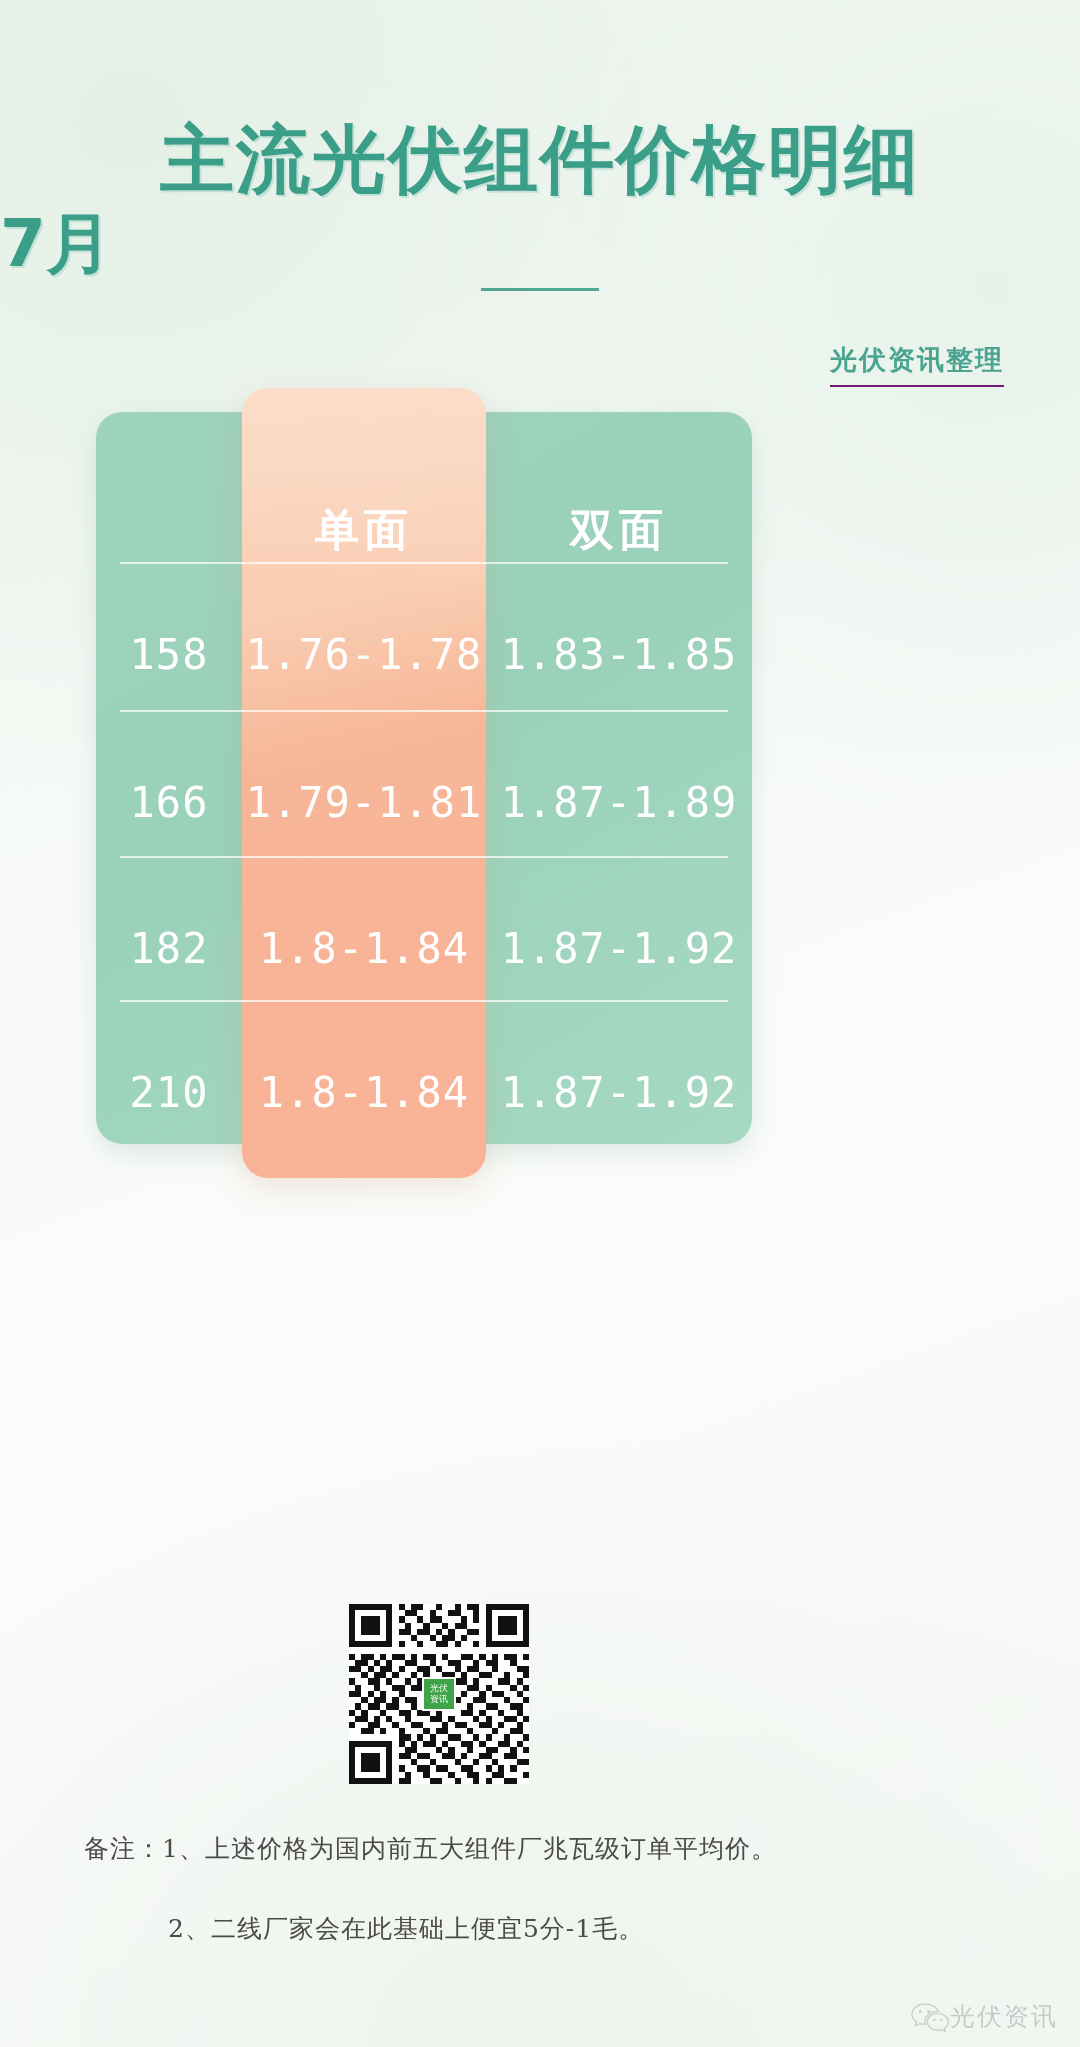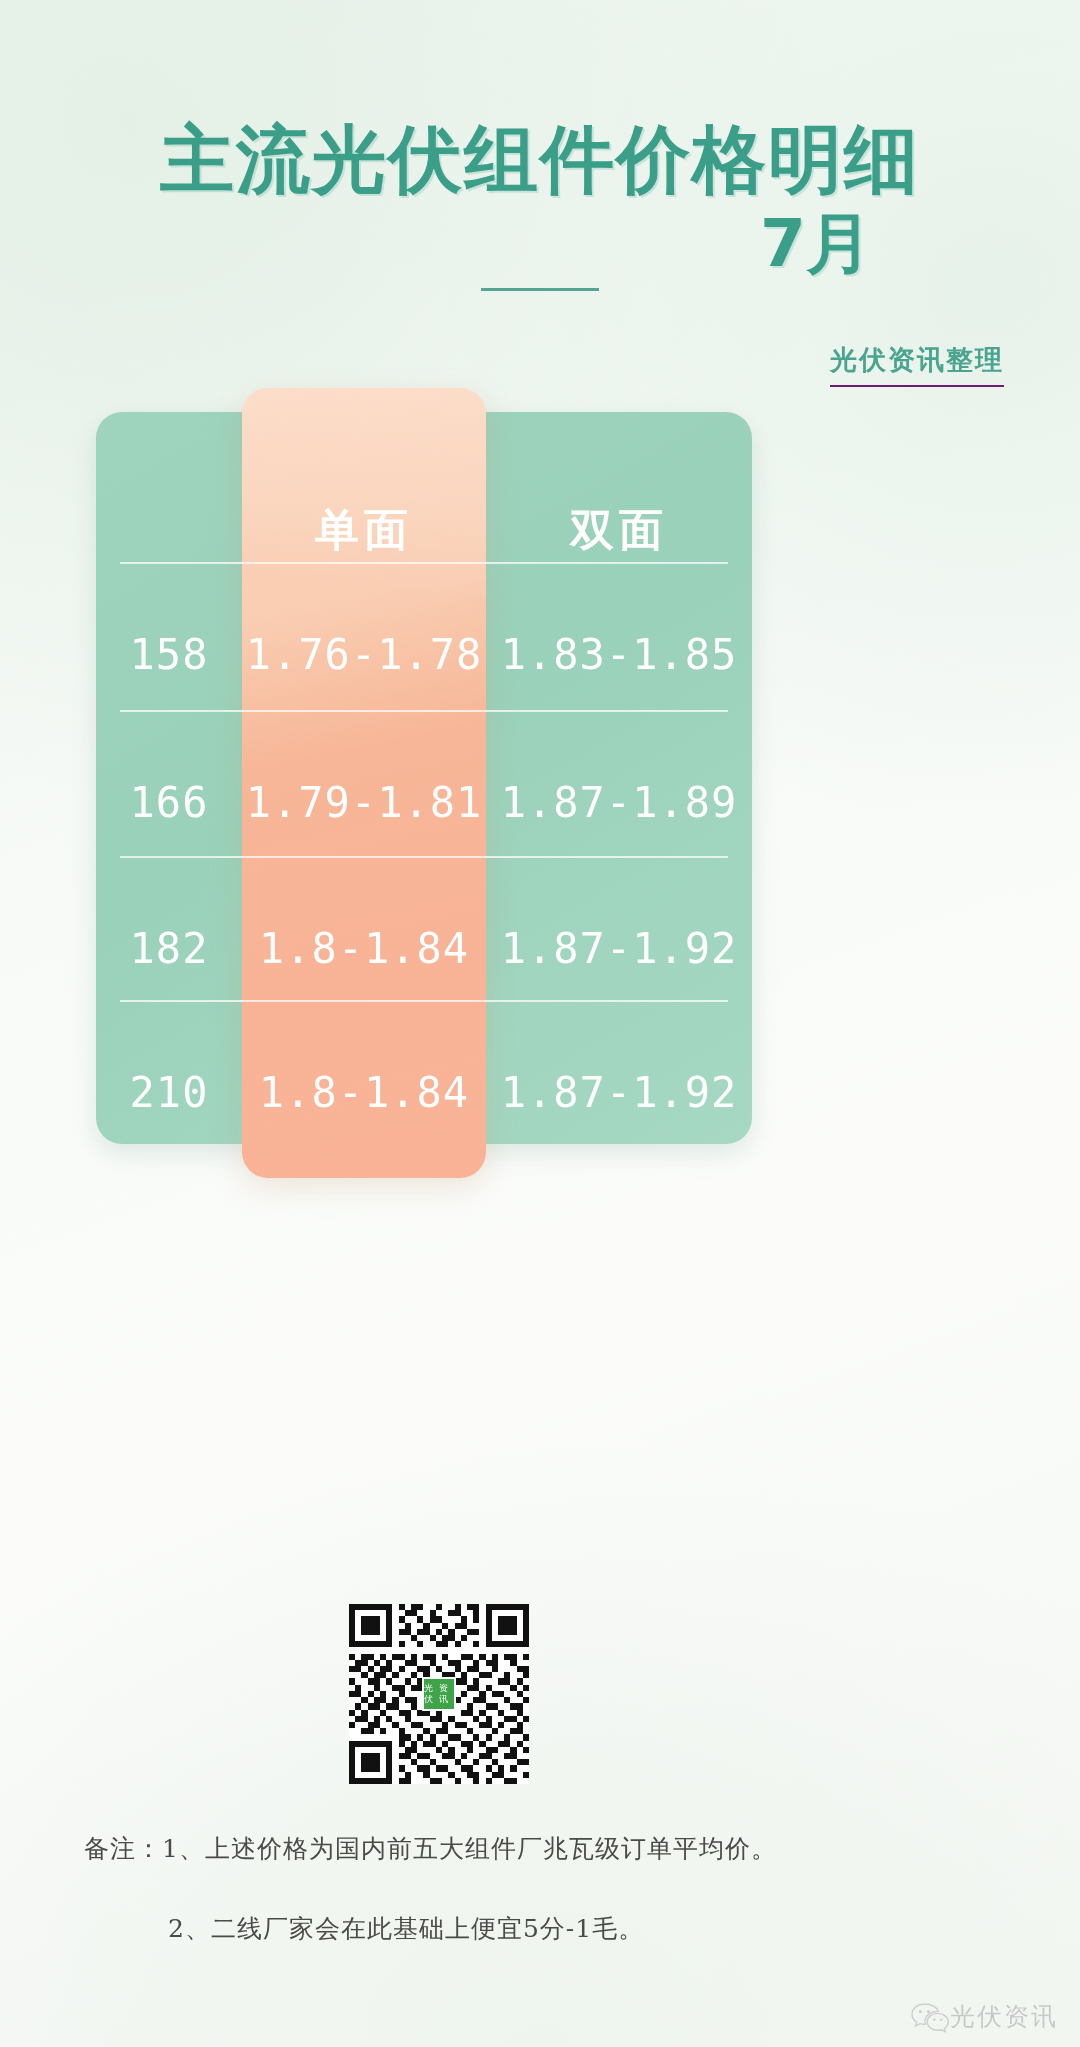--- a/index.html
+++ b/index.html
@@ -20,21 +20,21 @@
   .title-wrap { position:absolute; left:0; top:118px; width:1080px; text-align:center; }
   .title-main {
     font-family:"DejaVu Sans", sans-serif;
     font-weight:700;
     font-size:74px;
     letter-spacing:2px;
     color:#3a9e89;
     line-height:1.12;
     text-shadow:2px 2px 0 rgba(120,190,175,.30);
   }
-  .title-sub-wrap { position:absolute; left:0; top:208px; width:872px; text-align:right; }
+  .title-sub-wrap { position:absolute; left:0; top:208px; width:872px; text-align:left; }
   .title-sub {
     display:inline-block;
     font-family:"DejaVu Sans", sans-serif;
     font-weight:700;
     font-size:66px;
     color:#3a9e89;
     line-height:1.1;
     padding-bottom:8px;
     text-shadow:2px 2px 0 rgba(120,190,175,.30);
   }
@@ -110,21 +110,21 @@
   .h-spec { width:146px; }
   .h-mono { width:244px; }
   .h-bi   { width:266px; }
 
   
   .qr-wrap { position:absolute; left:349px; top:1604px; width:180px; height:180px; }
   .qr { width:180px; height:180px; display:block; }
   .qr-badge {
     position:absolute; left:50%; top:50%; transform:translate(-50%,-50%);
     width:34px; height:34px; background:#3fa347;
-    display:flex; flex-direction:row; align-items:center; justify-content:center;
+    display:flex; flex-direction:column; align-items:center; justify-content:center;
     border:2px solid #ffffff;
   }
   .qr-badge span {
     color:#fff; font-size:9px; line-height:11px;
     font-family:"DejaVu Sans", sans-serif; letter-spacing:0;
   }
 
   
   .note {
     position:absolute;

